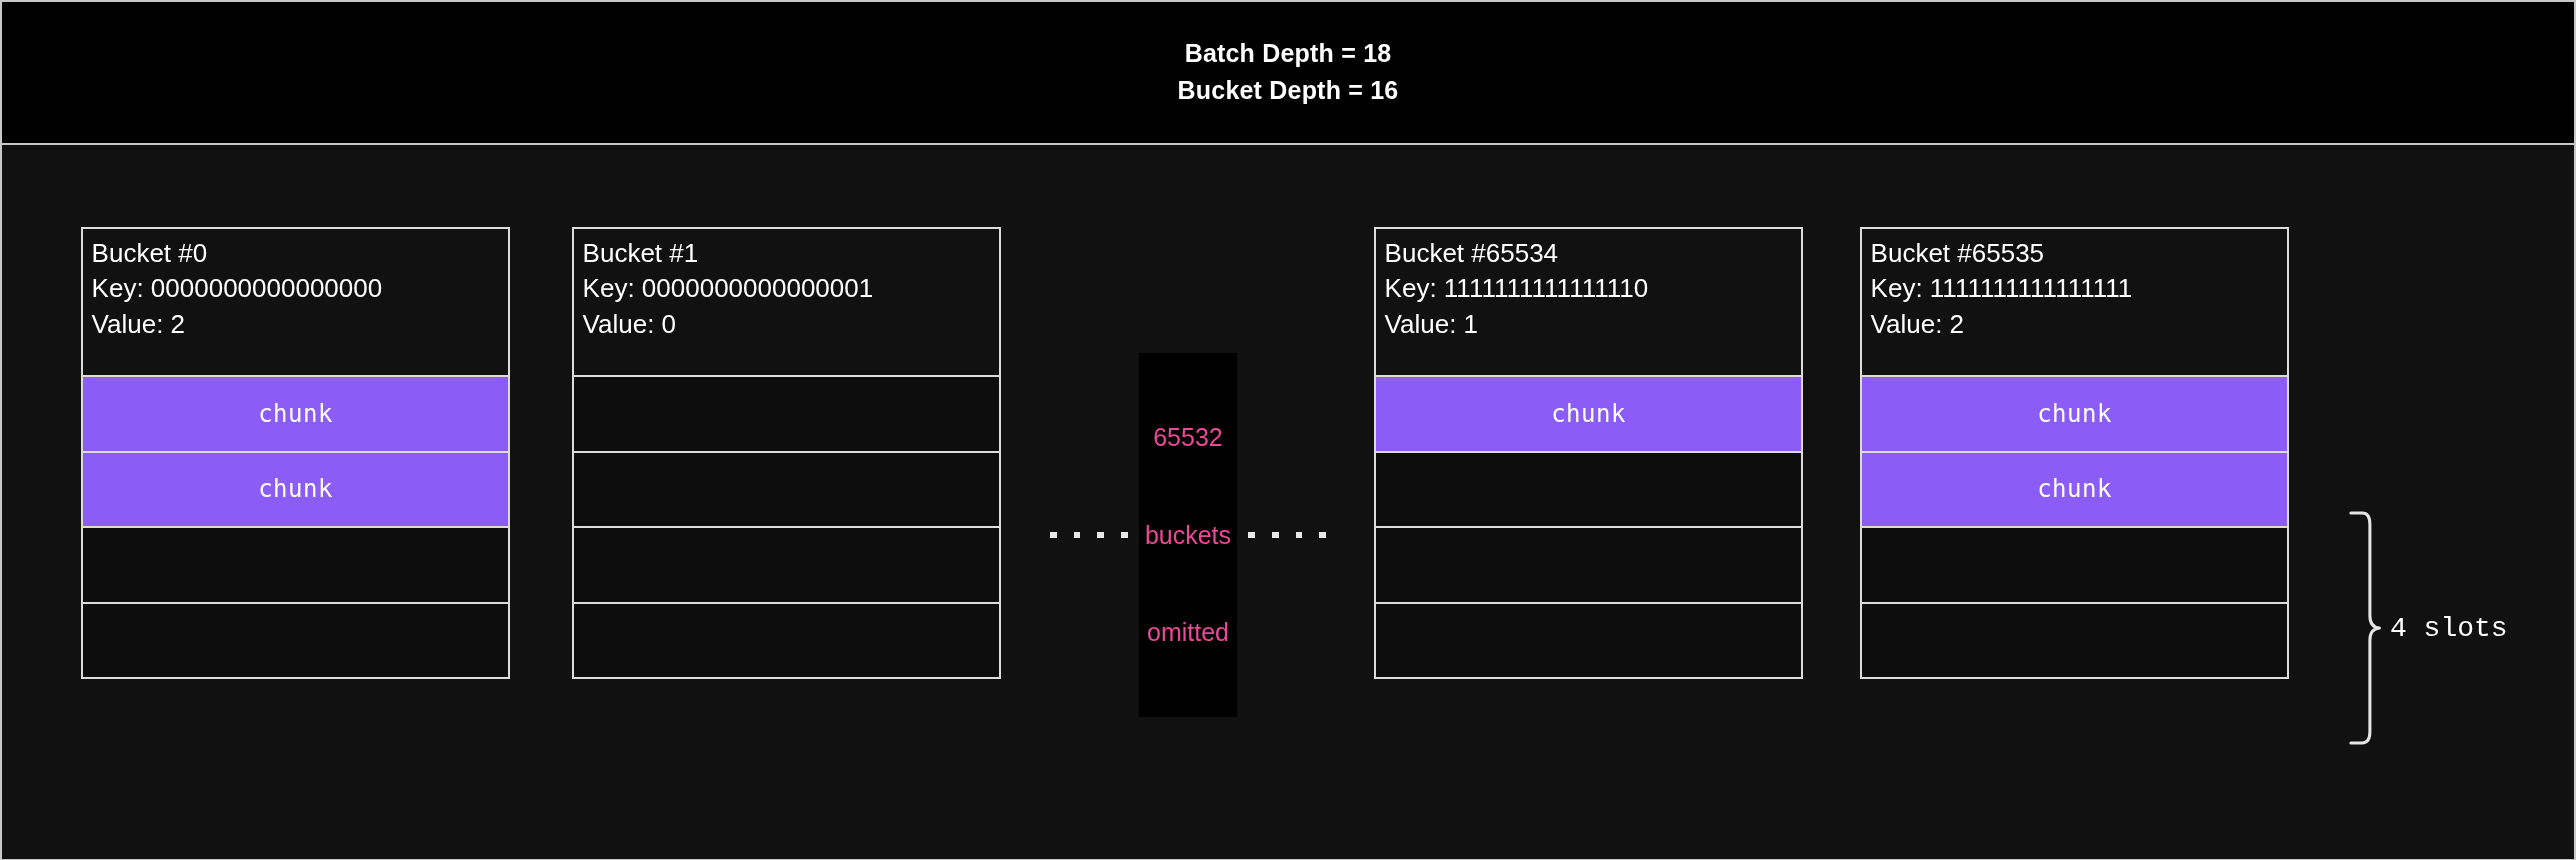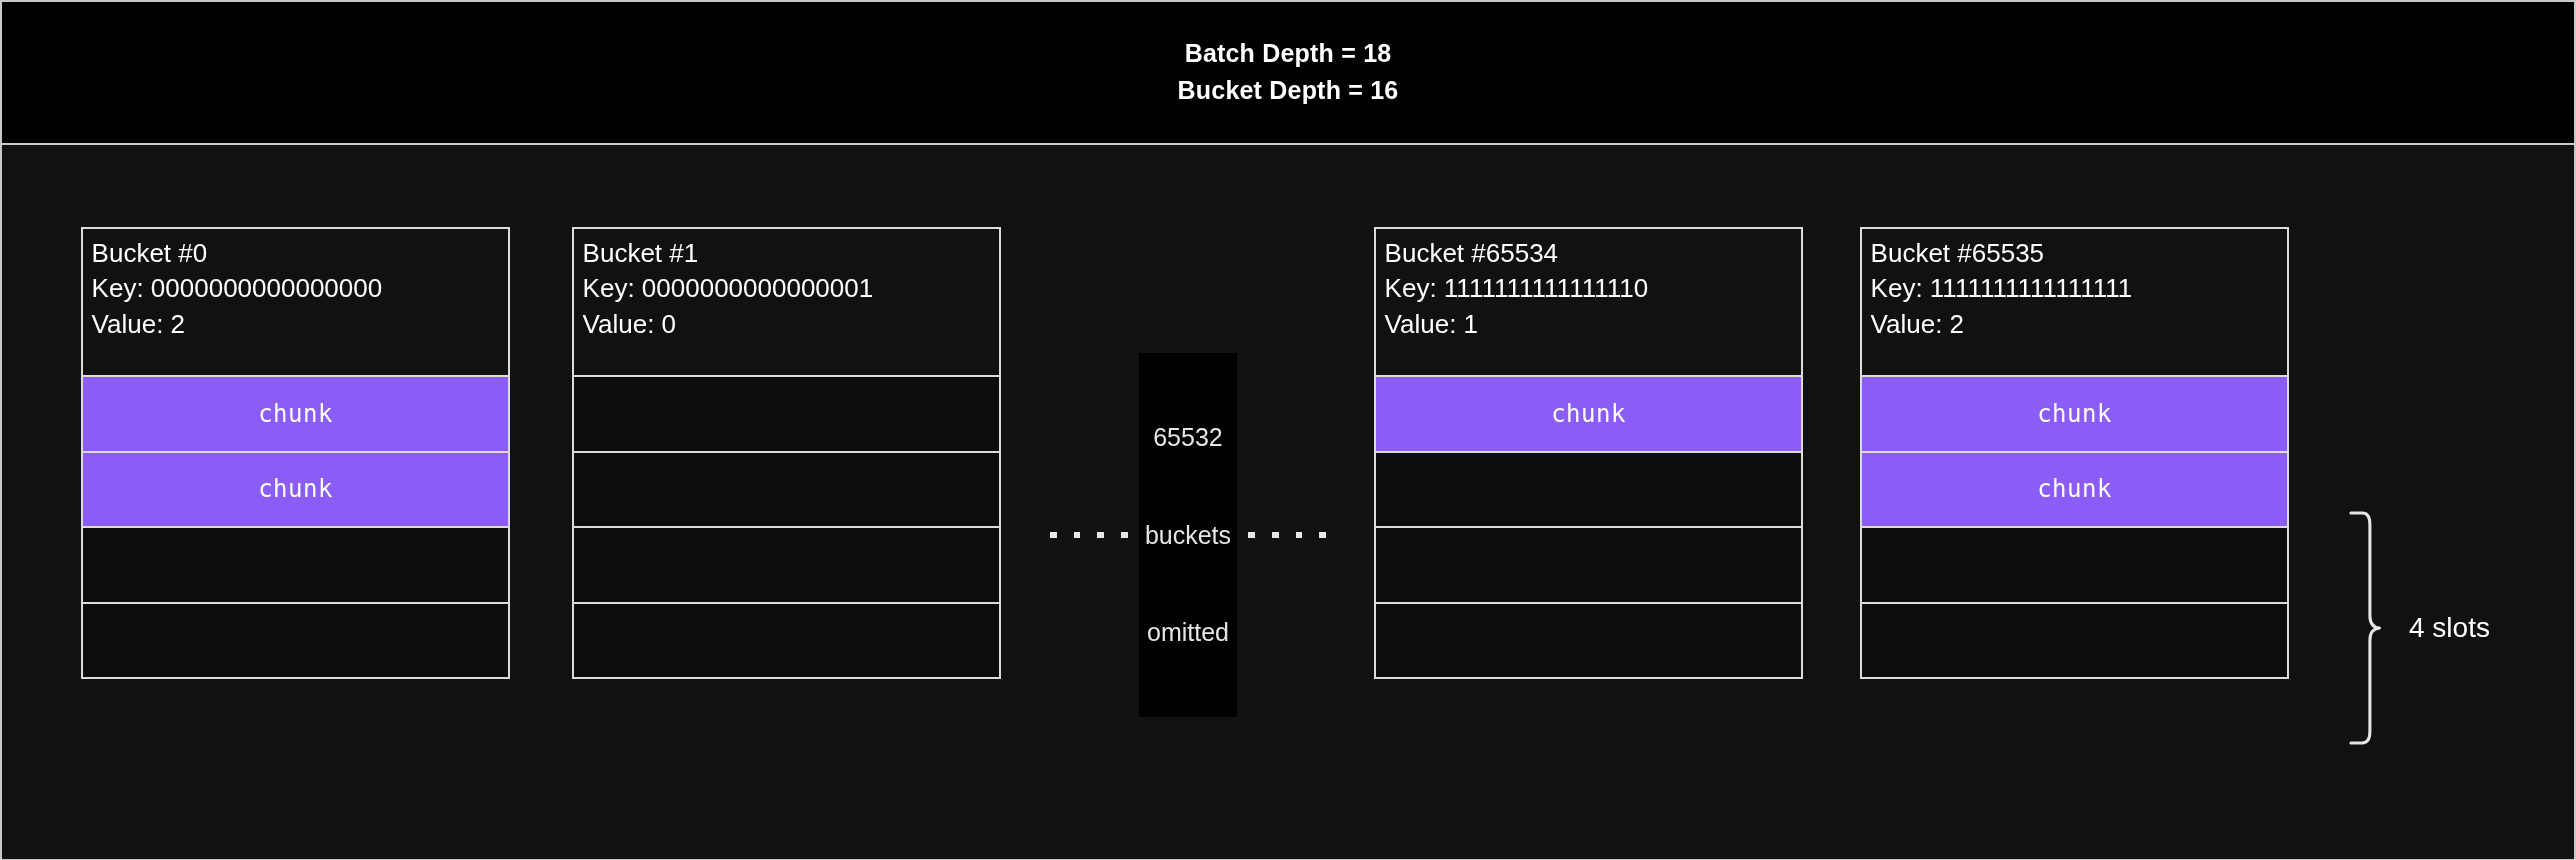--- a/index.html
+++ b/index.html
@@ -129,21 +129,21 @@
     gap: 17px;
     padding: 0 11.4px;
   }
   .dot {
     width: 6.7px;
     height: 6.7px;
     background: #e8e8e8;
   }
   .omitted-label {
     background: #000000;
-    color: #e5e5e5;
+    color: #ec4899;
     font-size: 25px;
     line-height: 1.30;
     text-align: center;
     padding: 2.9px 5.7px;
     white-space: pre;
   }
 
   
   .brace-wrap {
     position: absolute;
@@ -153,22 +153,23 @@
     height: 238px;
     display: flex;
     align-items: center;
   }
   .brace-svg {
     display: block;
   }
   .brace-label {
     color: #ffffff;
     font-size: 28px;
-    margin-left: 22px;
-    white-space: pre;
+    margin-left: 3px;
+    white-space: pre;
+    font-family: Liberation Mono, monospace;
   }
 </style>
 </head>
 <body>
 
 <div id="stage">
 
   <div class="header">
     <div class="header-line">Batch Depth = 18</div>
     <div class="header-line">Bucket Depth = 16</div>

